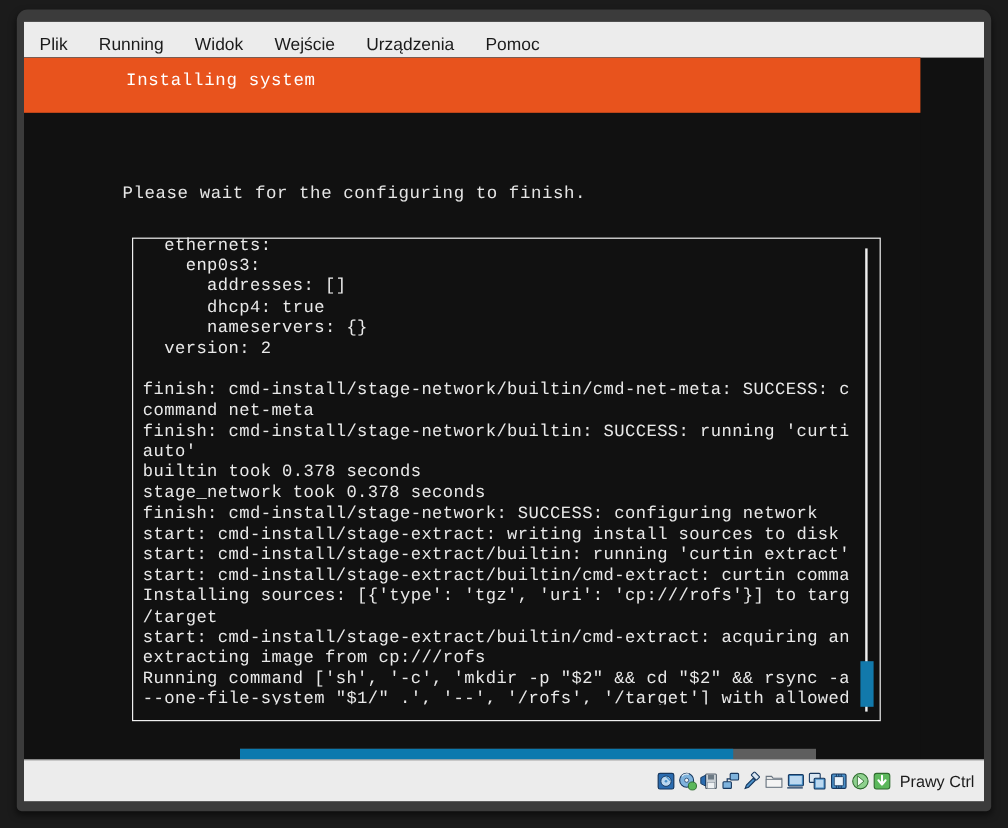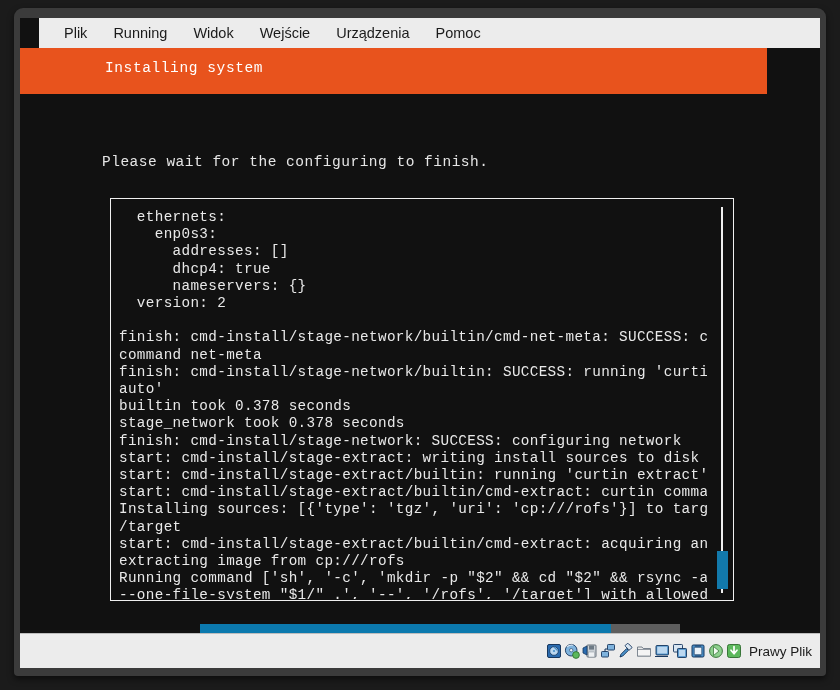--- a/index.html
+++ b/index.html
@@ -34,24 +34,22 @@
     height: 650px;
     background: #111111;
     overflow: hidden;
   }
 
   
   #menubar {
     height: 30px;
     background: #ececec;
     display: flex;
-    align-items: center;
-    padding-left: 12px;
+    align-items: flex-end;
     box-sizing: border-box;
-    margin-left: 19px;
   }
   .menu-item {
     font-size: 14.5px;
     color: #1b1b1b;
     padding: 2px 13px;
     cursor: default;
     white-space: nowrap;
     font-family: "Liberation Sans", sans-serif;
   }
 
@@ -118,21 +116,21 @@
     padding: 0 9px;
     font-size: 14.5px;
     letter-spacing: 0.5px;
     color: #f0f0f0;
     white-space: pre;
     z-index: 3;
   }
   #log-content {
     position: absolute;
     left: 9px;
-    top: 18px;
+    top: 6px;
     width: 588px;
     height: 390px;
     overflow: hidden;
     font-size: 14.3px;
     line-height: 17.2px;
     letter-spacing: 0.35px;
     color: #e9e9e9;
     white-space: pre;
   }
   .log-line { white-space: pre; }
@@ -320,17 +318,17 @@
           <circle cx="8" cy="8" r="6.4" fill="#8fd18f" stroke="#2d6a2d" stroke-width="0.9"></circle>
           <path d="M5.5 3.5 L11 8 L5.5 12.5 Z" fill="#f4fbf4" stroke="#2d6a2d" stroke-width="0.7"></path>
         </svg>
 
         <svg class="sb-icon" viewBox="0 0 16 16">
           <rect x="1.5" y="1.5" width="13" height="13" rx="2" fill="#5cb85c" stroke="#2d6a2d" stroke-width="0.9"></rect>
           <path d="M8 3.5 L8 9.5 M5 7.2 L8 10.8 L11 7.2" stroke="#ffffff" stroke-width="1.7" fill="none" stroke-linecap="round" stroke-linejoin="round"></path>
         </svg>
 
       </div>
-      <div id="host-key-label">Prawy Plik</div>
+      <div id="host-key-label">Prawy Ctrl</div>
     </div>
 
   </div>
 </div>
 
 </body></html>

